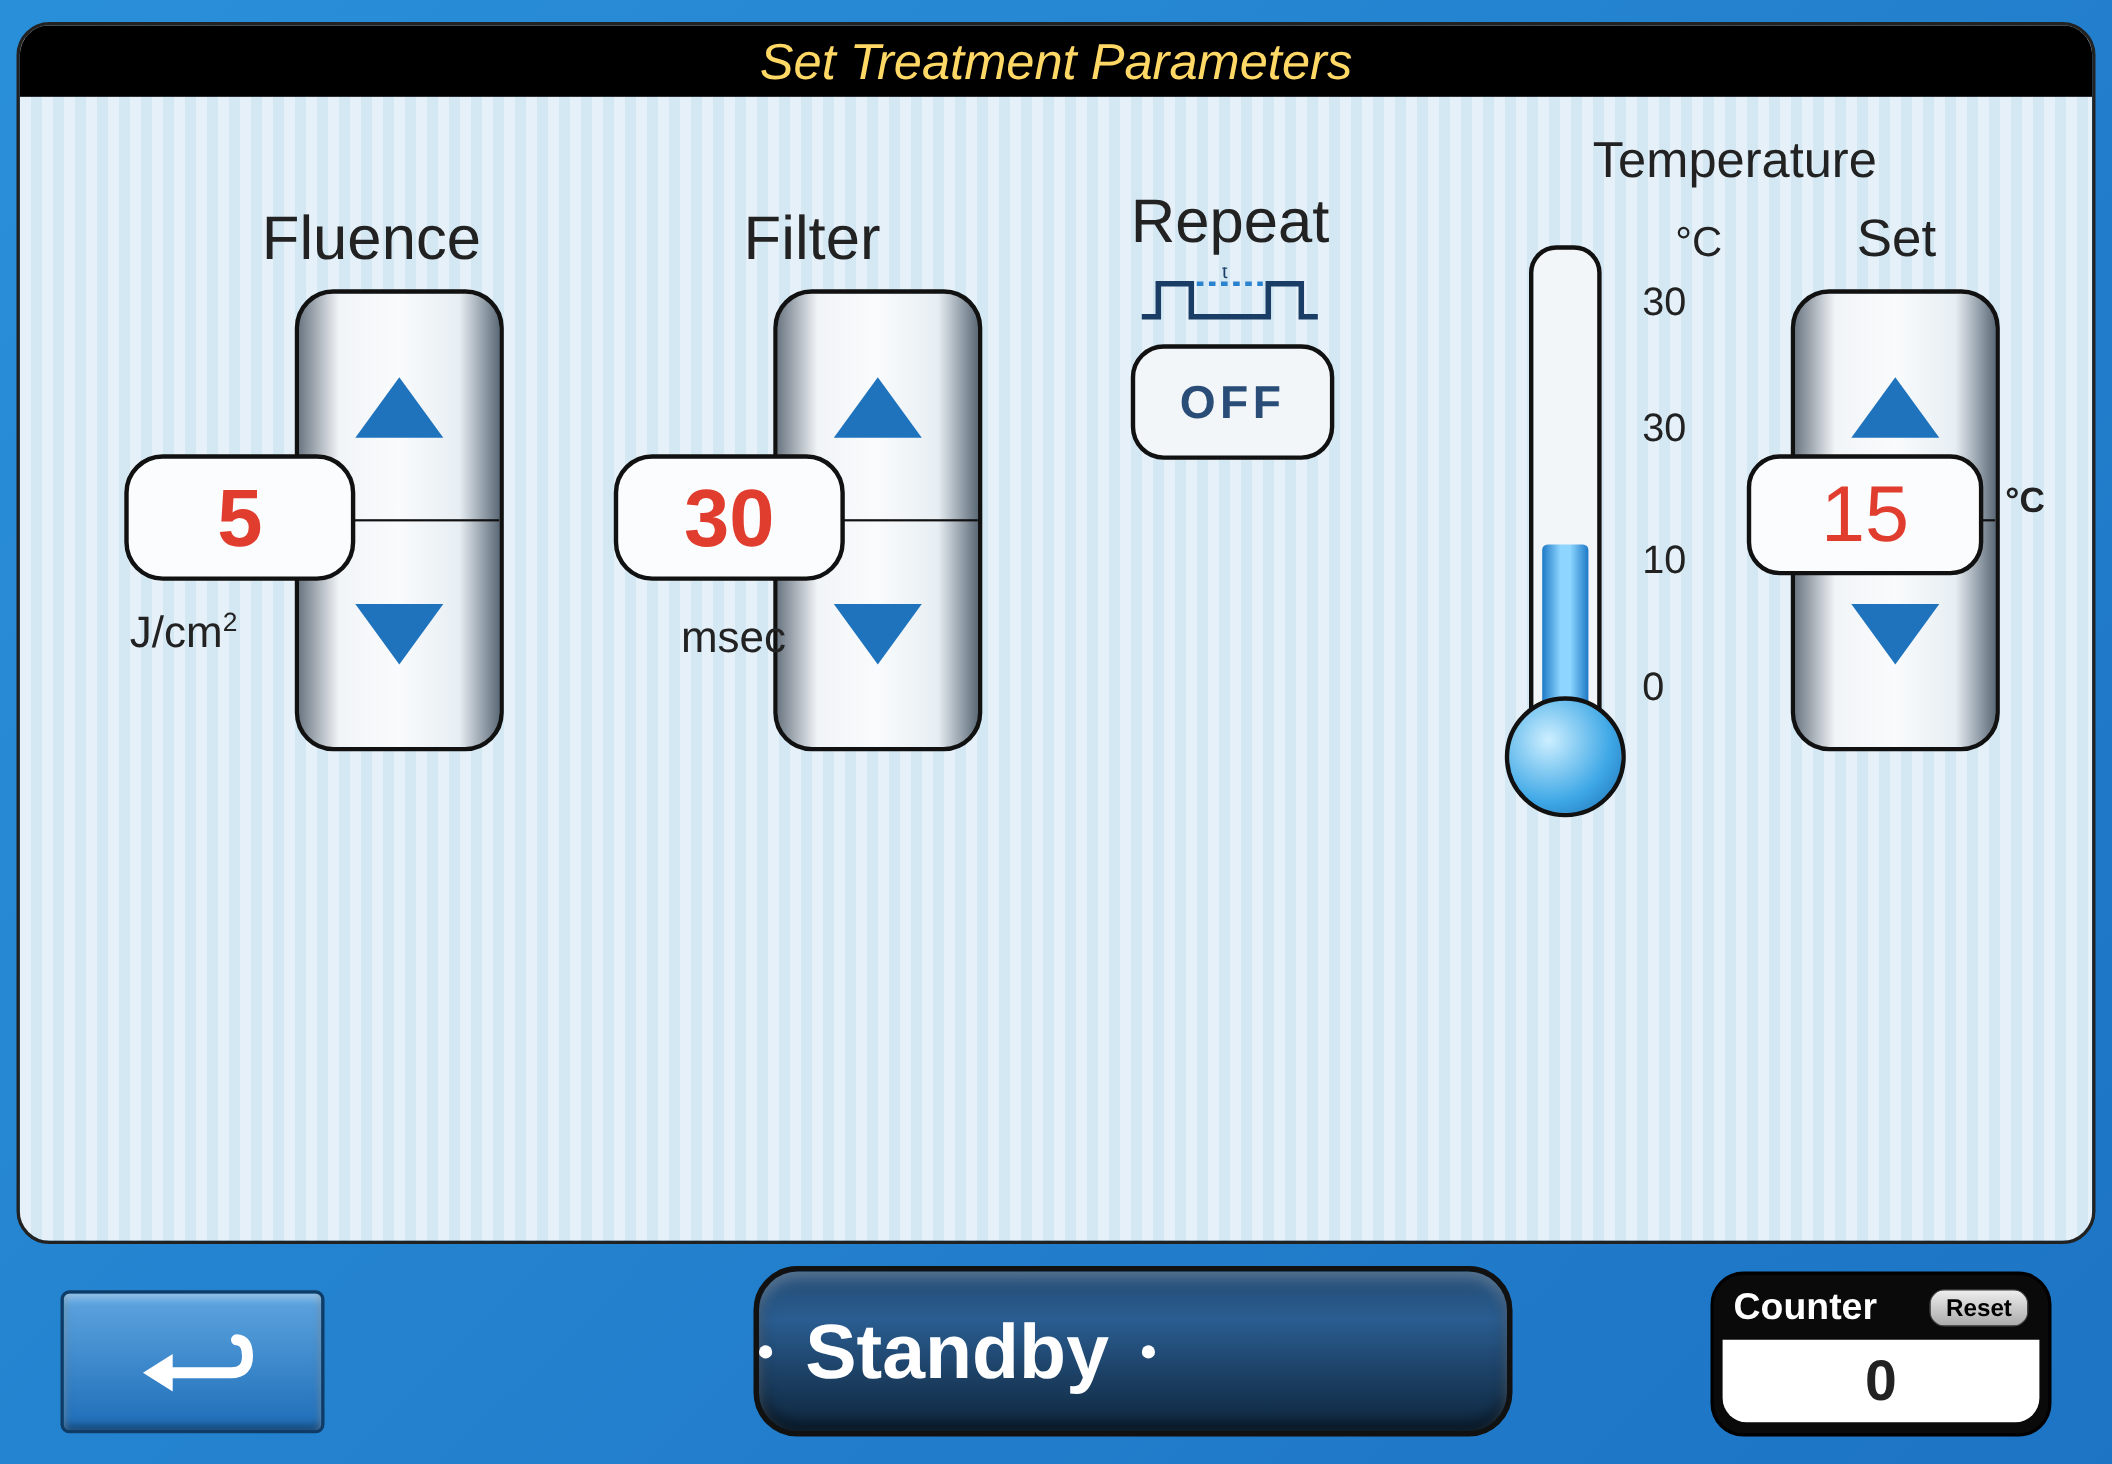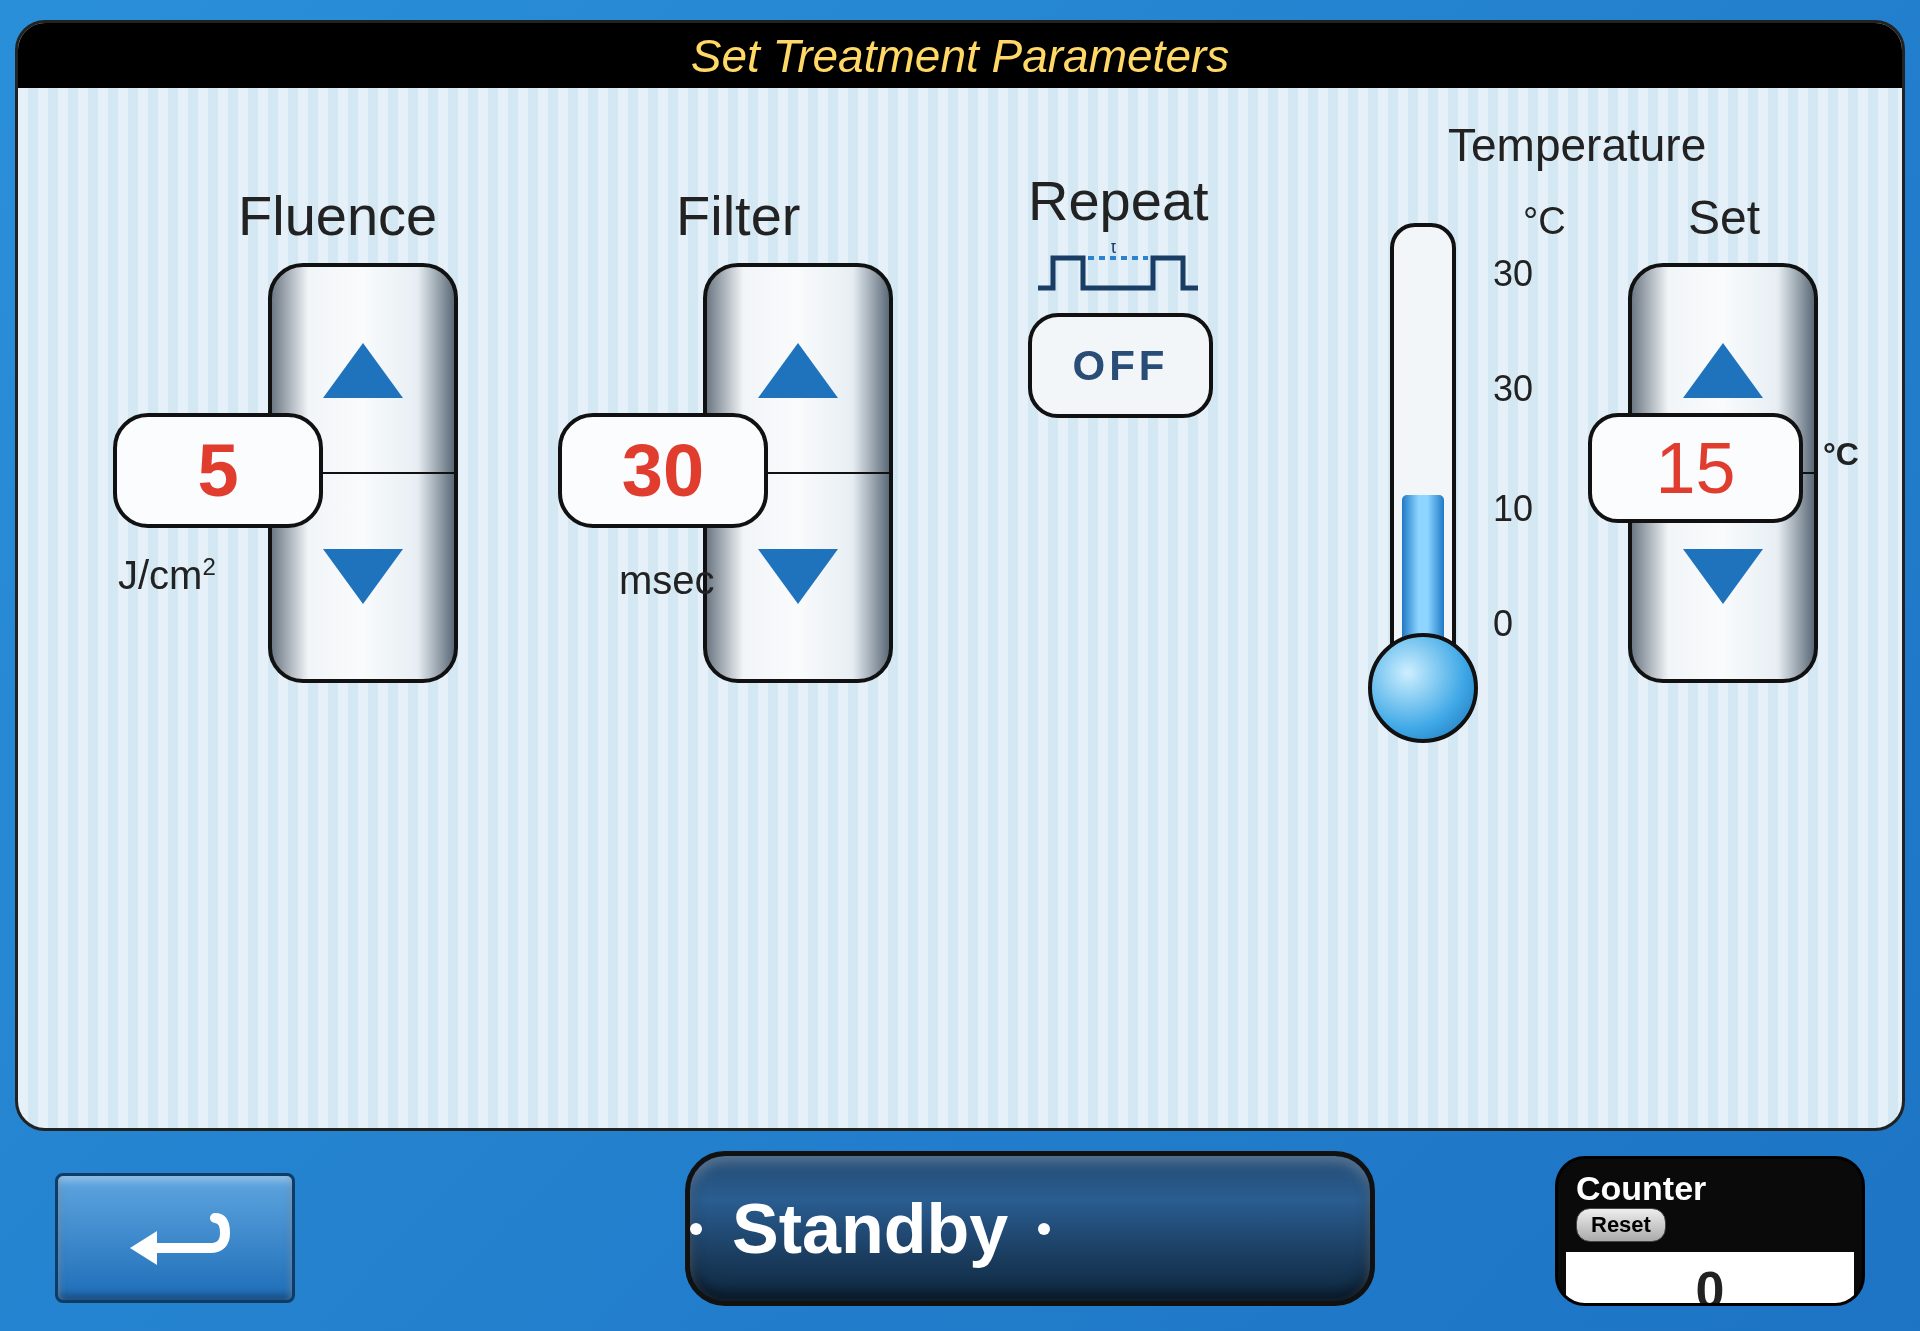--- a/index.html
+++ b/index.html
@@ -273,26 +273,25 @@
     right: 55px; bottom: 25px;
     width: 310px; height: 150px;
     background: #0a0a0a;
     border-radius: 30px;
     border: 3px solid #000;
     overflow: hidden;
   }
   .counter-head {
     display: flex;
     justify-content: space-between;
-    align-items: flex-start;
+    align-items: center;
     padding: 10px 18px;
     color: #fff;
     font-size: 34px;
     font-weight: bold;
-    flex-direction: column;
   }
   .reset-btn {
     background: linear-gradient(180deg, #eee, #aaa);
     color: #000;
     font-size: 22px;
     font-weight: bold;
     padding: 3px 14px;
     border-radius: 14px;
     cursor: pointer;
     border: 1px solid #444;

